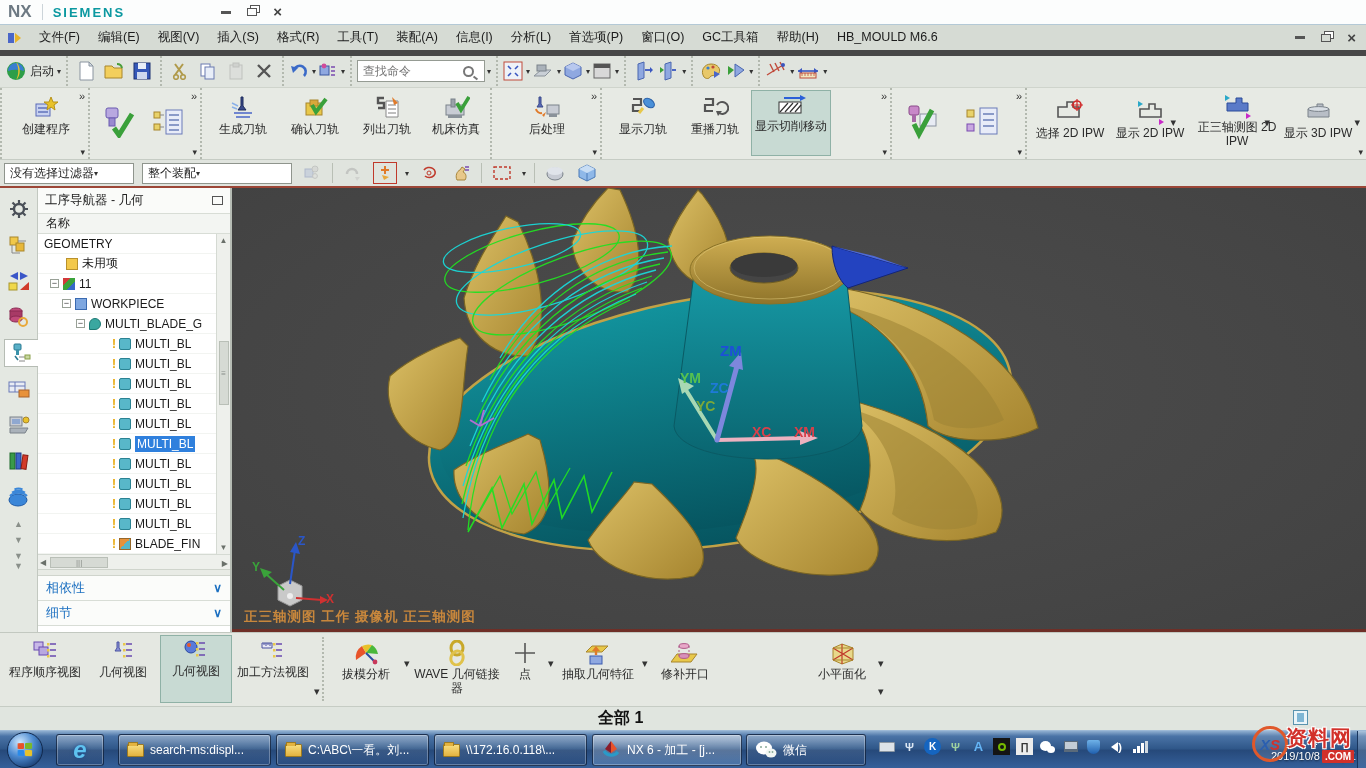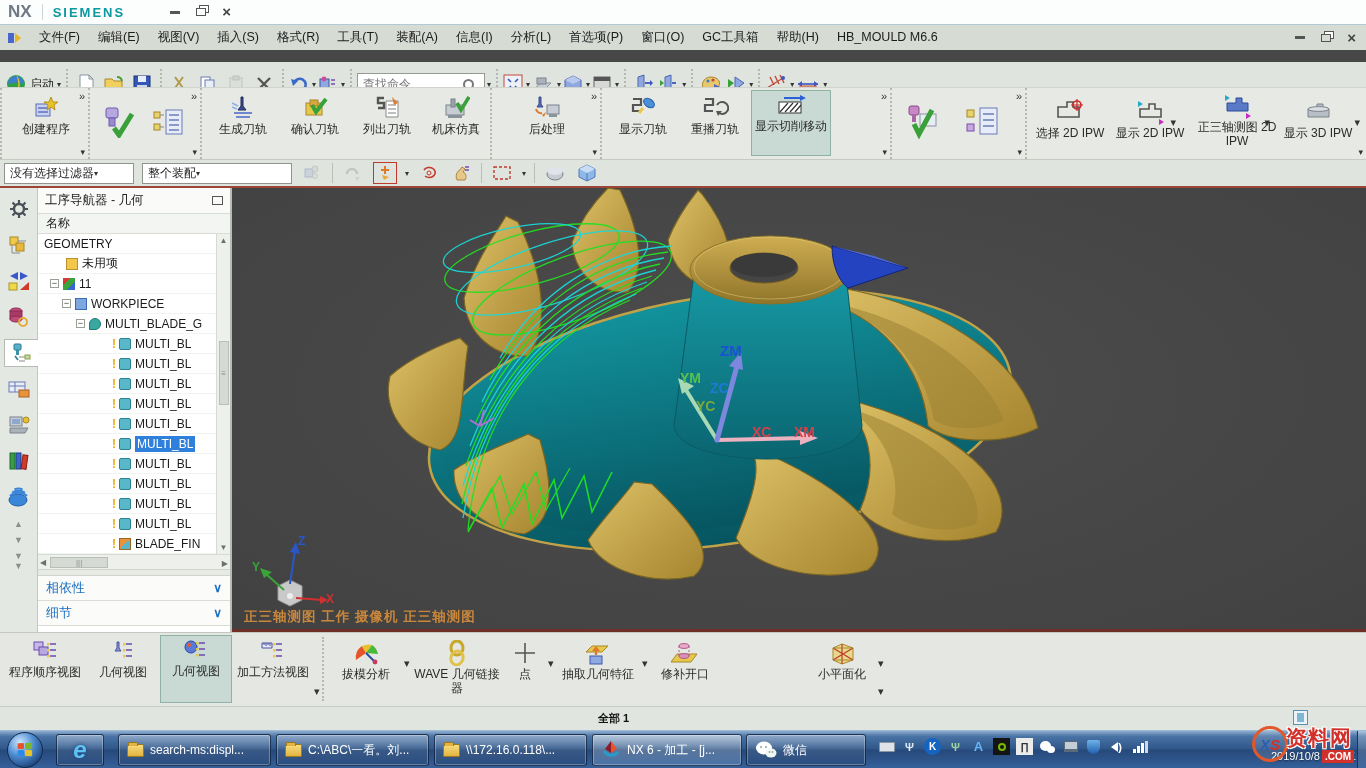--- a/index.html
+++ b/index.html
@@ -5,34 +5,34 @@
 *{margin:0;padding:0;box-sizing:border-box}
 body{font-family:"Liberation Sans",sans-serif;background:#222}
 .screen{position:relative;width:1366px;height:768px;overflow:hidden;background:#474747;font-family:"Liberation Sans",sans-serif}
 .abs{position:absolute}
 
 
 .titlebar{left:0;top:0;width:1366px;height:25px;background:#fcfdfd;border-bottom:1px solid #b4c9d6;display:flex;align-items:center;padding:0 8px;z-index:5}
 .nxlogo{font-weight:bold;font-size:17px;color:#6d7983;letter-spacing:0;margin-right:10px}
 .tsep{width:1px;height:16px;background:#ccd4d9;margin-right:10px}
 .ttext{font-size:12.5px;color:#1d1d1d;flex:1}
-.brand{color:#0b98a0;font-weight:bold;font-size:13px;letter-spacing:2px;margin-right:45px}
+.brand{color:#0b98a0;font-weight:bold;font-size:13px;letter-spacing:2px;margin-right:96px}
 .winbtns{display:flex;gap:16px;align-items:center;color:#333;font-size:12px}
 .wmin{width:10px;height:3px;background:#555;display:inline-block}
 .wrest{width:10px;height:8px;border:1px solid #555;box-shadow:3px -3px 0 -1px #fff,3px -3px 0 0 #555;display:inline-block}
 .wclose{font-size:15px;line-height:10px;color:#444;font-weight:bold}
 
 
 .menubar{left:0;top:25px;width:1366px;height:25px;background:#d6dbd4;display:flex;align-items:center;font-size:12.5px;color:#1c1c1c;padding-left:4px}
 .mico{width:18px;height:16px;margin:0 6px 0 2px}
 .mitem{padding:0 9px;line-height:25px;white-space:nowrap}
 .menubar .winbtns{margin-left:auto;margin-right:10px}
 
 
-.quickbar{left:0;top:62px;width:1366px;height:37px;background:#e0e4de;display:flex;align-items:flex-end}
+.quickbar{left:0;top:56px;width:1366px;height:37px;background:#e0e4de;display:flex;align-items:flex-start}
 .qgroup{display:flex;align-items:center;height:30px;border-left:2px dotted #b3b9af;padding:0 5px;gap:2px}
 .qgroup:first-child{border-left:none}
 .qbtn{min-width:26px;height:28px;display:flex;align-items:center;justify-content:center;gap:3px;font-size:12px;color:#222}
 .dd{font-size:8px;color:#333}
 .searchbox{width:128px;height:22px;border:1px solid #959b93;background:#fff;display:flex;align-items:center;padding:0 5px}
 .searchbox input{border:none;outline:none;width:100px;font-size:12px;color:#444;font-family:"Liberation Sans",sans-serif;background:transparent}
 .mag{width:11px;height:11px;border:2px solid #777;border-radius:50%;position:relative;flex:none}
 .mag:after{content:"";position:absolute;width:5px;height:2px;background:#777;transform:rotate(40deg);left:8px;top:9px}
 
 
@@ -87,21 +87,21 @@
 .viewport{left:232px;top:188px;width:1134px;height:444px;background:radial-gradient(ellipse at 50% 45%,#4d4d4d 0%,#454545 70%,#414141 100%);overflow:hidden}
 .vsvg{position:absolute;left:0;top:0}
 .viewtext{position:absolute;left:12px;top:420px;color:#c8873c;font-size:13.5px;font-weight:bold;letter-spacing:1px}
 .vrail{position:absolute;left:0;bottom:0;width:100%;height:3px;background:#6e2f27}
 
 
 .bottombar{left:0;top:632px;width:1366px;height:74px;background:#e5e8e2;border-top:1px solid #c2c8c0}
 .bsep{position:absolute;top:4px;height:64px;border-left:2px dotted #b3b9af}
 
 
-.statusbar{left:0;top:706px;width:1366px;height:24px;background:#e0e5df;border-top:1px solid #c6ccc4;font-size:11px;color:#111;display:flex;align-items:center}
+.statusbar{left:0;top:706px;width:1366px;height:24px;background:#e0e5df;border-top:1px solid #c6ccc4;font-size:16px;color:#111;display:flex;align-items:center}
 .stattext{margin-left:598px;font-weight:bold}
 .statico{position:absolute;right:58px;top:710px;width:15px;height:15px;border:1px solid #5a93ae;background:#eaf4f8;display:flex;align-items:center;justify-content:center}
 .statico i{display:block;width:7px;height:9px;background:#7fb6d4}
 
 
 .taskbar{left:0;top:730px;width:1366px;height:38px;background:linear-gradient(#8fafd0 0%,#4a73a6 14%,#2f5789 48%,#26497a 52%,#35609a 100%);border-top:1px solid #9db9d6}
 .orb{position:absolute;left:7px;top:1px;width:36px;height:36px;border-radius:50%;background:radial-gradient(circle at 35% 28%,#cfe8ff,#4c8ad0 42%,#173a6e 85%);border:1px solid #10294e;display:flex;align-items:center;justify-content:center}
 .flag{width:16px;height:14px;display:grid;grid-template-columns:7px 7px;grid-template-rows:6px 6px;gap:1px;transform:perspective(40px) rotateY(-14deg)}
 .flag i{border-radius:1px}
 .tbtn{position:absolute;top:3px;height:32px;border:1px solid rgba(15,33,60,.8);border-radius:3px;background:linear-gradient(rgba(255,255,255,.38),rgba(255,255,255,.1) 46%,rgba(5,15,45,.18));box-shadow:inset 0 0 0 1px rgba(255,255,255,.28);display:flex;align-items:center;color:#fff;font-size:12px;padding:0 8px;gap:6px;overflow:hidden;white-space:nowrap}

